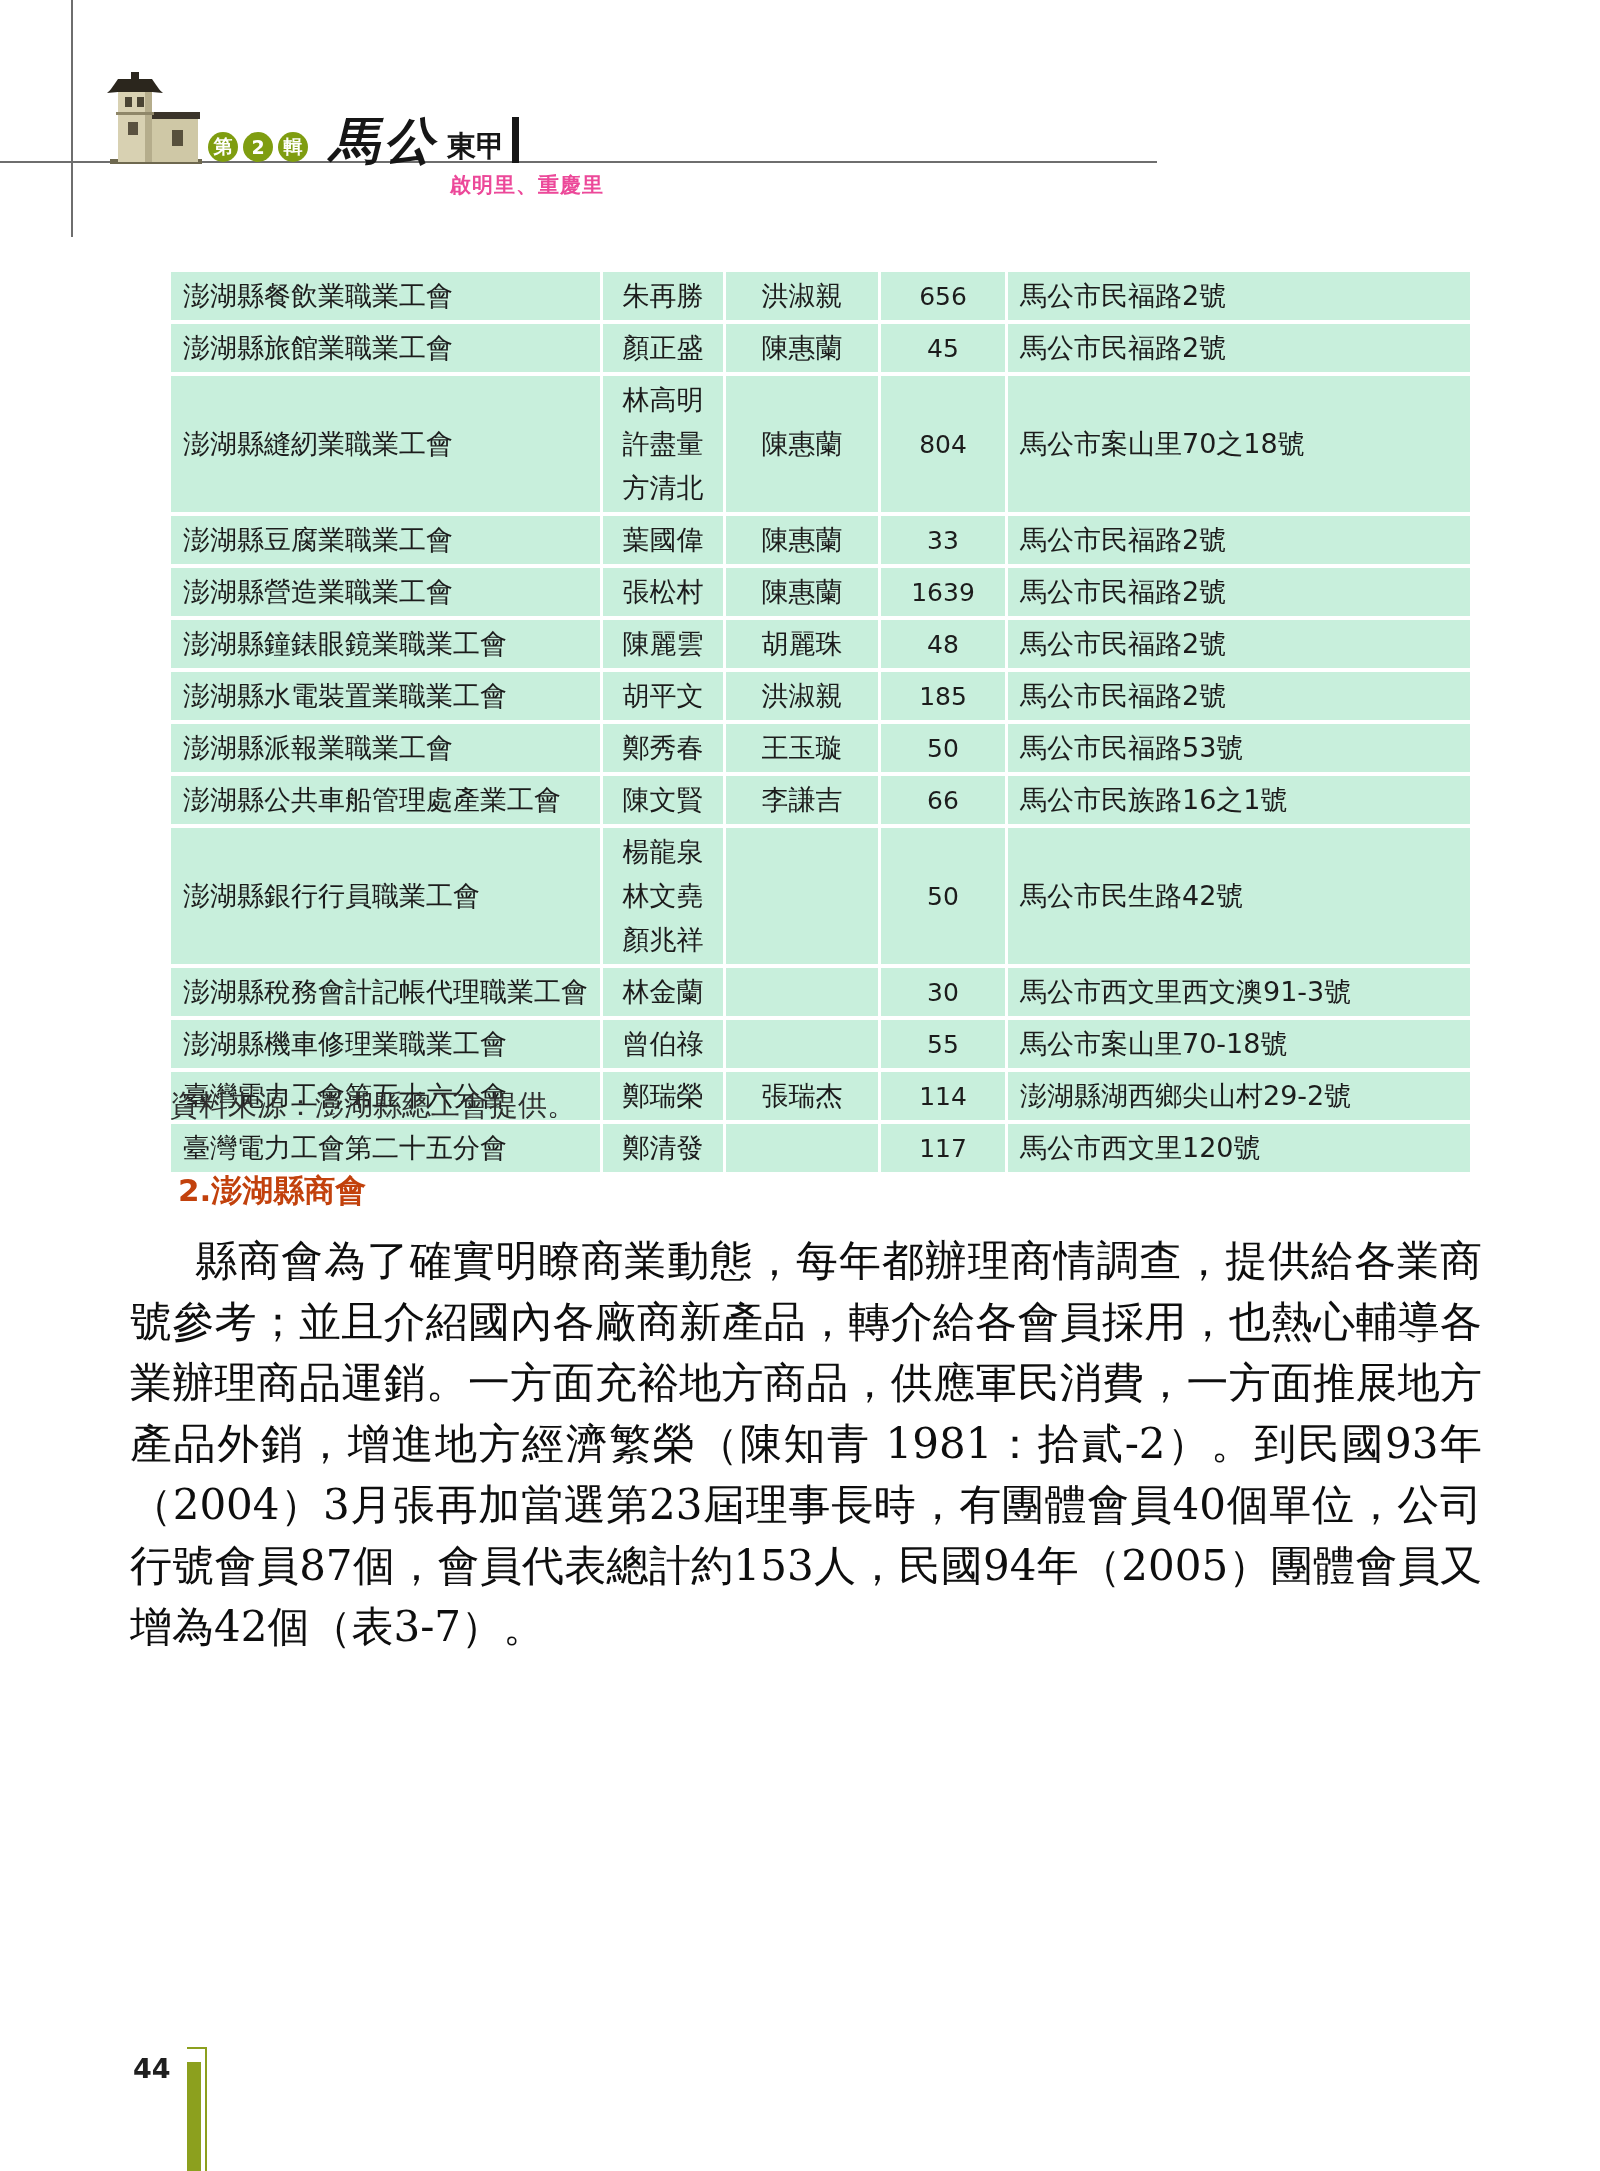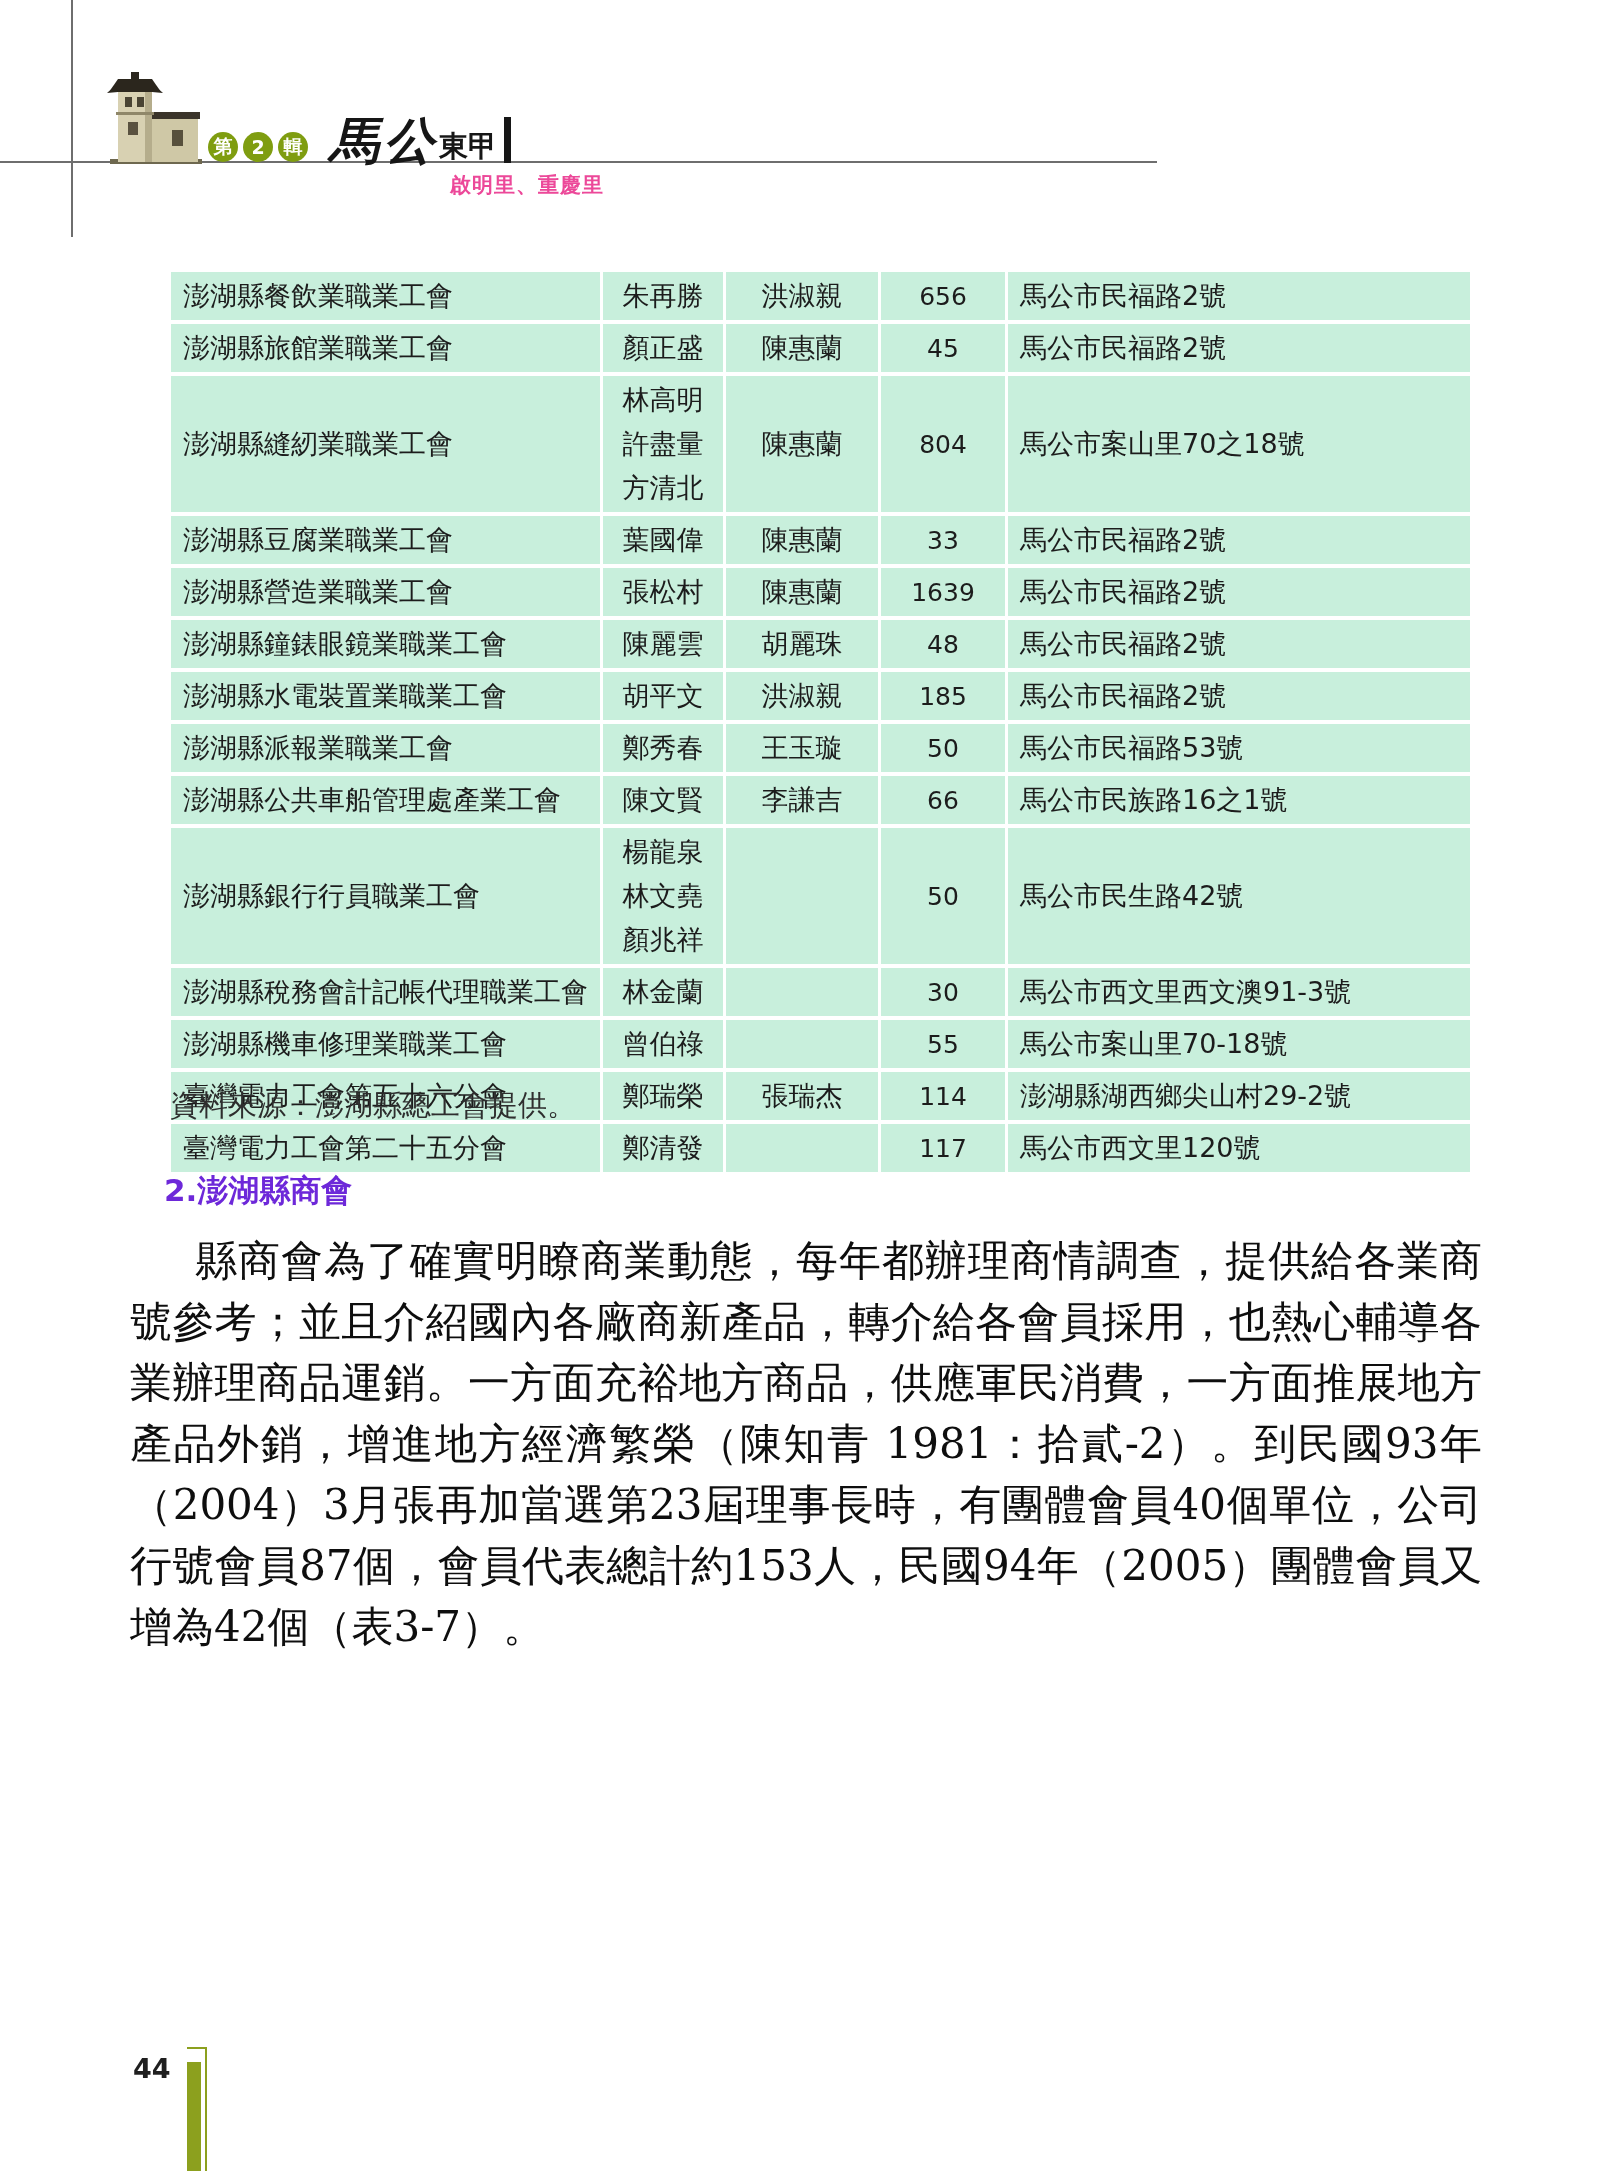--- a/index.html
+++ b/index.html
@@ -22,21 +22,21 @@
     color:#fff; font-weight:bold; font-size:19px;
     display:flex; align-items:center; justify-content:center;
     margin-right:5px; margin-bottom:1px;
   }
   .title-main {
     font-family:"DejaVu Serif","Liberation Serif",serif; font-weight:bold; font-style:italic;
     font-size:50px; line-height:0.9; margin-left:16px; letter-spacing:5px; color:#161616;margin-top:28px;
   }
   .title-suffix {
     font-family:"DejaVu Serif","Liberation Serif",serif; font-weight:bold;
-    font-size:29px; line-height:1; margin-left:0; margin-bottom:2px; color:#161616;
+    font-size:29px; line-height:1; margin-left:8px; margin-bottom:2px; color:#161616;
   }
   .title-bar { width:7px; height:46px; background:#161616; margin-left:7px; }
 
   .subtitle { position:absolute; left:450px; top:171px; font-size:21px; font-weight:bold; color:#ec4899; letter-spacing:1px; }
 
   
   .table-wrap { position:absolute; left:168px; top:268px; }
   table.union { border-collapse:separate; border-spacing:3px 4px; table-layout:fixed; }
   table.union td {
     background:var(--cell-bg,#c8efdc);
@@ -44,21 +44,21 @@
     padding:2px 12px; vertical-align:middle; height:43px;
     overflow:hidden; white-space:nowrap;
   }
   table.union td.c   { text-align:center; padding:2px 4px; }
   table.union td.pre { white-space:pre-line; line-height:44px; }
   table.union td.num { font-size:25px; font-weight:normal; }
 
   
   .source-note { position:absolute; left:170px; top:1086px; font-size:29px; color:#2e2e2e; }
 
-  .section-heading { position:absolute; left:164px; top:1170px; font-size:31px; font-weight:bold; color:#6d28d9; }
+  .section-heading { position:absolute; left:178px; top:1170px; font-size:31px; font-weight:bold; color:#c2410c; }
 
   .body-text {
     position:absolute; left:130px; top:1230px; width:1352px;
     font-family:"DejaVu Serif","Liberation Serif",serif;
     font-size:42px; line-height:61px; color:#0e0e0e; text-align:justify;
   }
   .body-text p { margin:0 0 6px 0; text-indent:1.55em; }
 
   
   .page-num { position:absolute; left:133px; top:2053px; font-size:27px; font-weight:bold; color:#1f1f1f; }

